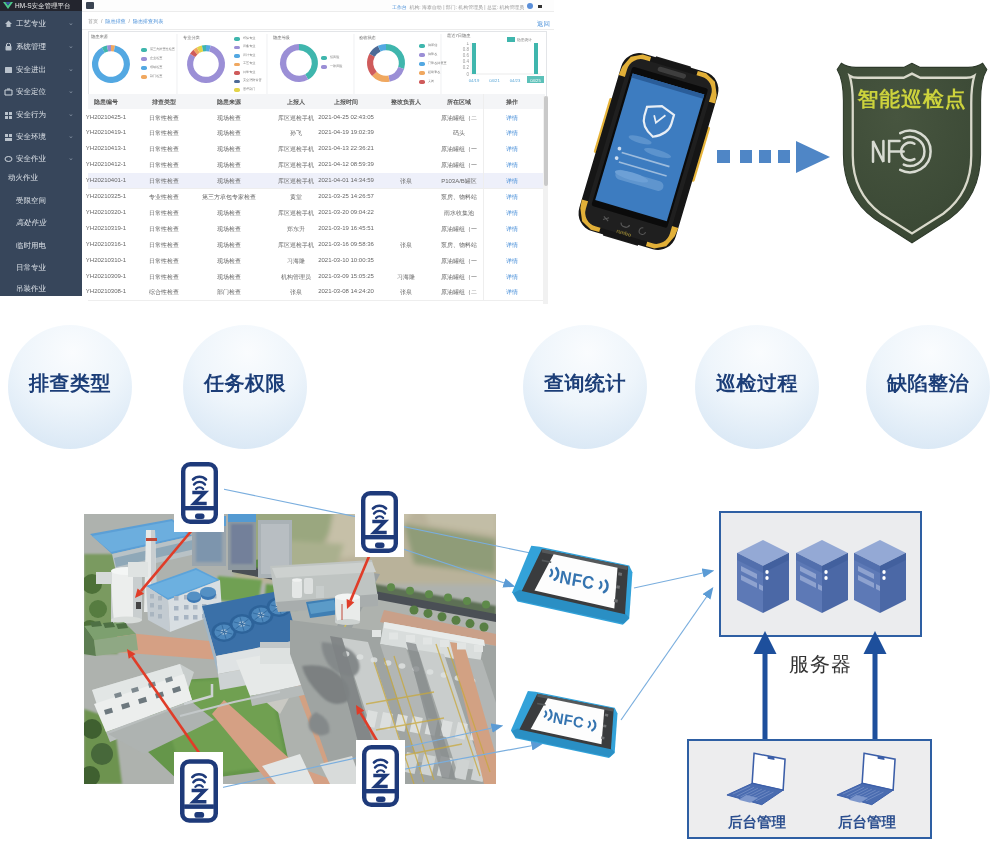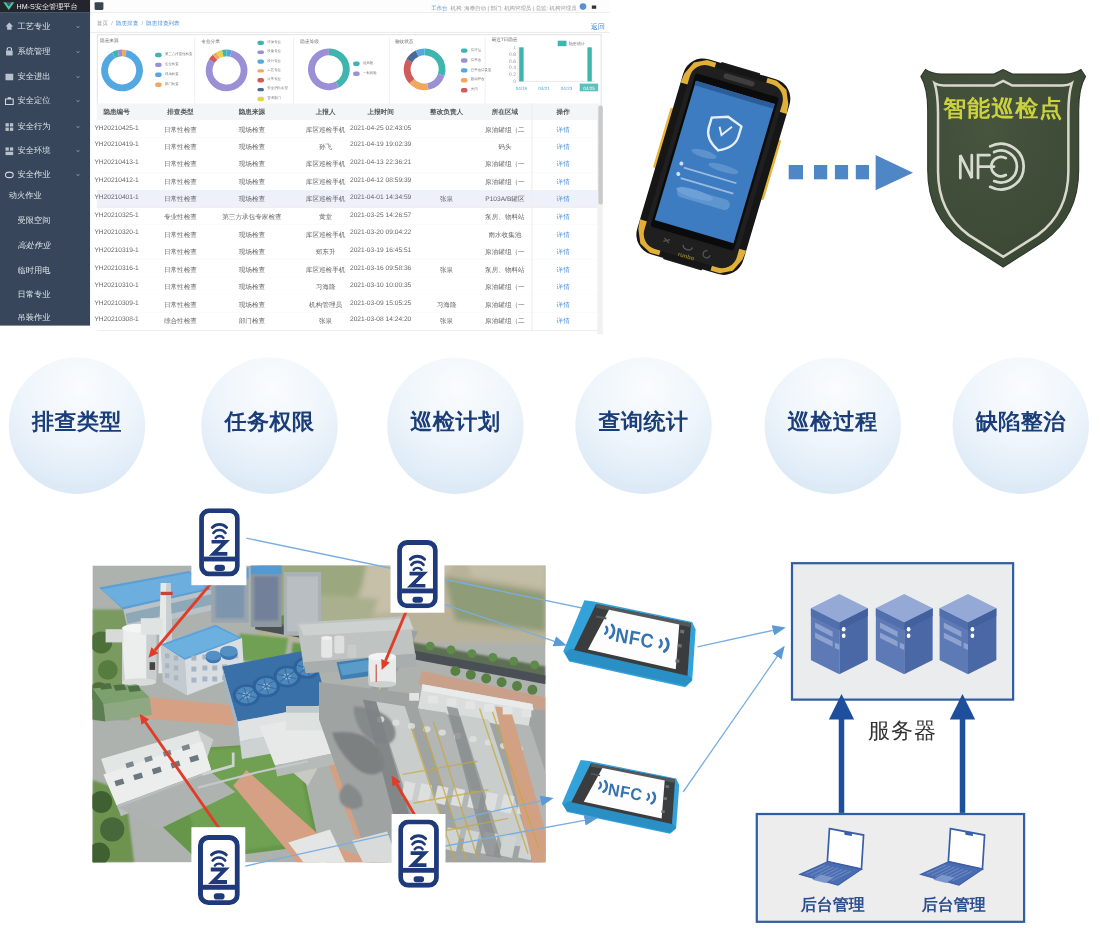--- a/index.html
+++ b/index.html
@@ -369,23 +369,20 @@
     .bub{position:absolute;top:2px;width:124px;height:124px;border-radius:50%;
          background:radial-gradient(circle at 52% 22%, #fafcfe 0%, #eef5fb 45%, #d2e3f3 100%);
          display:flex;align-items:center;justify-content:center;}
     .bub span{font-size:20px;font-weight:bold;color:#1c3e78;letter-spacing:0.5px;position:relative;top:-4px;}
   </style>
   <div class="bub" style="left:8px;">
       <span>排查类型</span>
     </div>
   <div class="bub" style="left:183px;">
       <span>任务权限</span>
-    </div>
-  <div class="bub" style="left:352px;">
-      <span>巡检计划</span>
     </div>
   <div class="bub" style="left:523px;">
       <span>查询统计</span>
     </div>
   <div class="bub" style="left:695px;">
       <span>巡检过程</span>
     </div>
   <div class="bub" style="left:866px;">
       <span>缺陷整治</span>
     </div>

